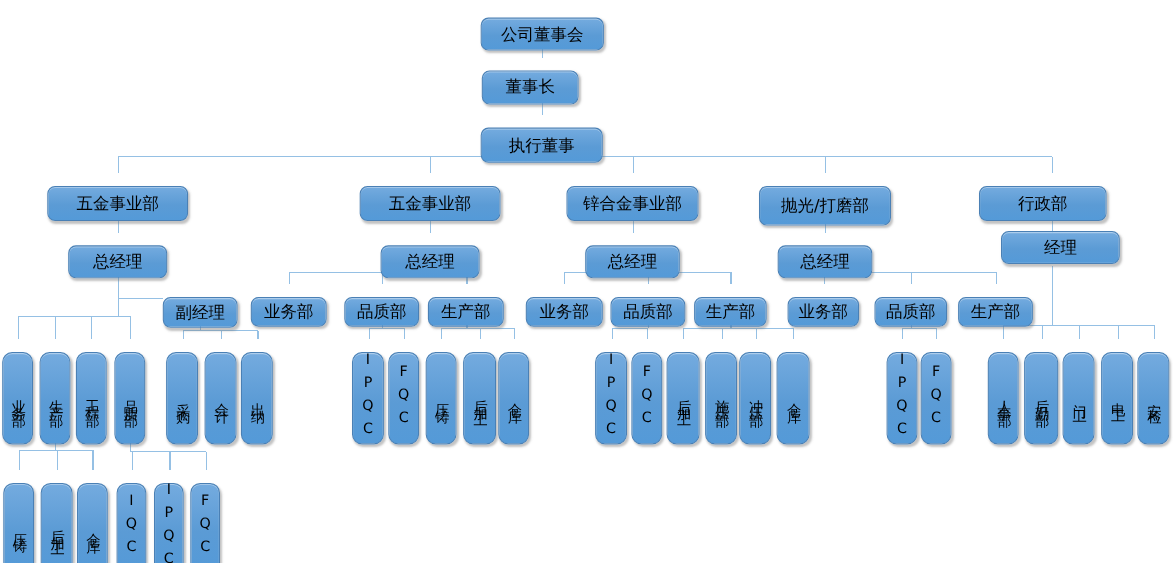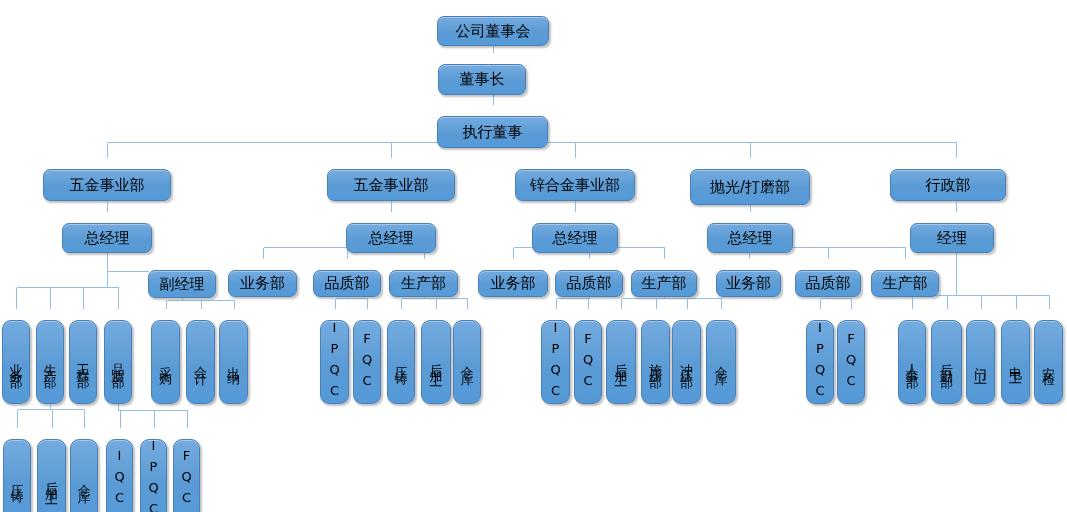--- a/index.html
+++ b/index.html
@@ -145,21 +145,21 @@
       <div class="node" style="left: 437px; top: 104px; width: 111px; height: 32px;">执行董事</div>
       <div class="node" style="left: 43px; top: 157px; width: 128px; height: 32px;">五金事业部</div>
       <div class="node" style="left: 327px; top: 157px; width: 128px; height: 32px;">五金事业部</div>
       <div class="node" style="left: 515px; top: 157px; width: 120px; height: 32px;">锌合金事业部</div>
       <div class="node" style="left: 690px; top: 157px; width: 120px; height: 36px;">抛光/打磨部</div>
       <div class="node" style="left: 890px; top: 157px; width: 116px; height: 32px;">行政部</div>
       <div class="node" style="left: 62px; top: 211px; width: 90px; height: 30px;">总经理</div>
       <div class="node" style="left: 346px; top: 211px; width: 90px; height: 30px;">总经理</div>
       <div class="node" style="left: 532px; top: 211px; width: 86px; height: 30px;">总经理</div>
       <div class="node" style="left: 707px; top: 211px; width: 86px; height: 30px;">总经理</div>
-      <div class="node" style="left: 910px; top: 211px; width: 84px; height: 30px; text-align: center;">经理</div>
+      <div class="node" style="left: 910px; top: 198px; width: 108px; height: 30px; text-align: center;">经理</div>
       <div class="node" style="left: 148px; top: 258px; width: 68px; height: 28px;">副经理</div>
       <div class="node" style="left: 228px; top: 258px; width: 69px; height: 27px;">业务部</div>
       <div class="node" style="left: 313px; top: 258px; width: 68px; height: 27px;">品质部</div>
       <div class="node" style="left: 389px; top: 258px; width: 69px; height: 27px;">生产部</div>
       <div class="node" style="left: 478px; top: 258px; width: 70px; height: 27px;">业务部</div>
       <div class="node" style="left: 555px; top: 258px; width: 68px; height: 27px;">品质部</div>
       <div class="node" style="left: 631px; top: 258px; width: 66px; height: 27px;">生产部</div>
       <div class="node" style="left: 716px; top: 258px; width: 65px; height: 27px;">业务部</div>
       <div class="node" style="left: 795px; top: 258px; width: 66px; height: 27px;">品质部</div>
       <div class="node" style="left: 871px; top: 258px; width: 68px; height: 27px;">生产部</div>

